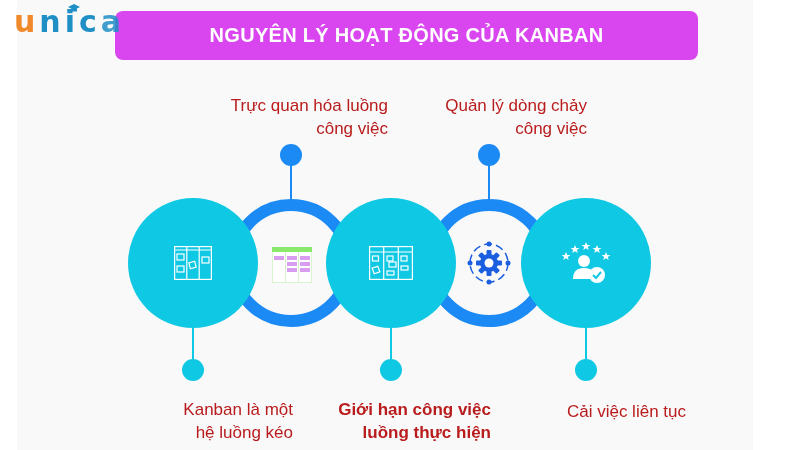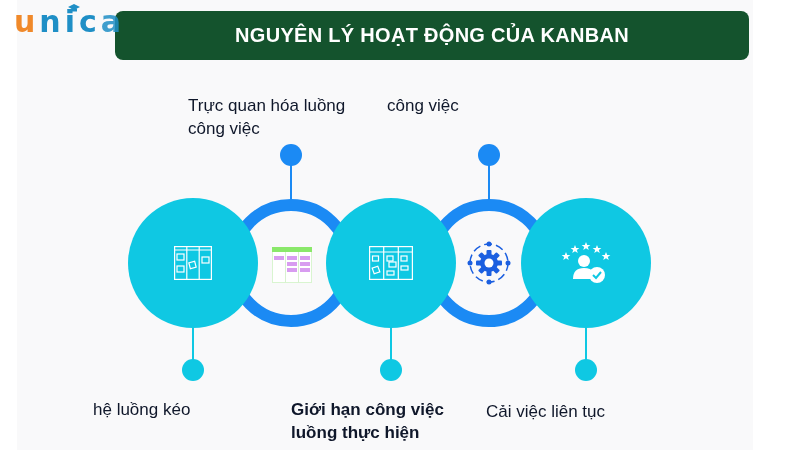--- a/index.html
+++ b/index.html
@@ -6,33 +6,33 @@
   body { width:800px; height:450px; background:#ffffff; position:relative; overflow:hidden;
          font-family:"Liberation Sans", "DejaVu Sans", sans-serif; }
   .panel { position:absolute; left:17px; top:0; width:736px; height:450px; background:#f9f9fa; }
   .logo { position:absolute; left:14px; top:2px; height:40px; font-family:"DejaVu Sans", sans-serif;
           font-weight:bold; font-size:30px; letter-spacing:4px; line-height:40px; z-index:5; }
   .logo span { display:inline-block; }
   .logo .u { color:#f0892a; }
   .logo .n, .logo .i, .logo .c { color:#1f8fc6; }
   .logo .a { color:#1f8fc6; opacity:.85; }
   .cap { position:absolute; left:68px; top:4px; width:12px; height:10px; z-index:6; }
-  .title-bar { position:absolute; left:115px; top:11px; width:634px; height:49px; background:#14532d;
+  .title-bar { position:absolute; left:115px; top:11px; width:583px; height:49px; background:#d946ef;
                border-radius:8px; display:flex; align-items:center; justify-content:center; z-index:2; }
   .title-bar span { color:#ffffff; font-weight:bold; font-size:20px; letter-spacing:0.3px; }
   .ring { position:absolute; width:104px; height:104px; border:12px solid #1b8af4; border-radius:50%; z-index:2; }
   .circle { position:absolute; width:130px; height:130px; background:#0fc8e3; border-radius:50%; z-index:3;
             display:flex; align-items:center; justify-content:center; }
   .stem { position:absolute; width:2px; z-index:1; }
   .dot { position:absolute; width:22px; height:22px; border-radius:50%; z-index:4; }
   .dot.blue { background:#1b8af4; }
   .dot.cyan { background:#0fc8e3; }
   .stem.blue { background:#1b8af4; }
   .stem.cyan { background:#0fc8e3; }
-  .label { position:absolute; color:#0f172a; font-size:17px; line-height:23px; text-align:left; width:200px; z-index:4; }
+  .label { position:absolute; color:#b91c1c; font-size:17px; line-height:23px; text-align:right; width:200px; z-index:4; }
   .ring-icon { position:absolute; z-index:4; }
 </style>
 </head>
 <body>
 
 <div class="panel"></div>
 
 <div class="logo">
   <span class="u">u</span><span class="n">n</span><span class="i">i</span><span class="c">c</span><span class="a">a</span>
 </div>
@@ -137,24 +137,26 @@
     </g>
     <polyline points="32,34 35,37 40,31" fill="none" stroke="#0fc8e3" stroke-width="2"></polyline>
   </svg>
 </div>
 
 <div class="label" style="left:188px; top:94px;">
   <div>Trực quan hóa luồng</div>
   <div>công việc</div>
 </div>
 <div class="label" style="left:387px; top:94px;">
+  <div>Quản lý dòng chảy</div>
   <div>công việc</div>
 </div>
 
 <div class="label" style="left:93px; top:398px;">
+  <div>Kanban là một</div>
   <div>hệ luồng kéo</div>
 </div>
 <div class="label" style="left:291px; top:398px;font-weight:bold;">
   <div>Giới hạn công việc</div>
   <div>luồng thực hiện</div>
 </div>
 <div class="label" style="left:486px; top:400px;">
   <div>Cải việc liên tục</div>
 </div>
 

